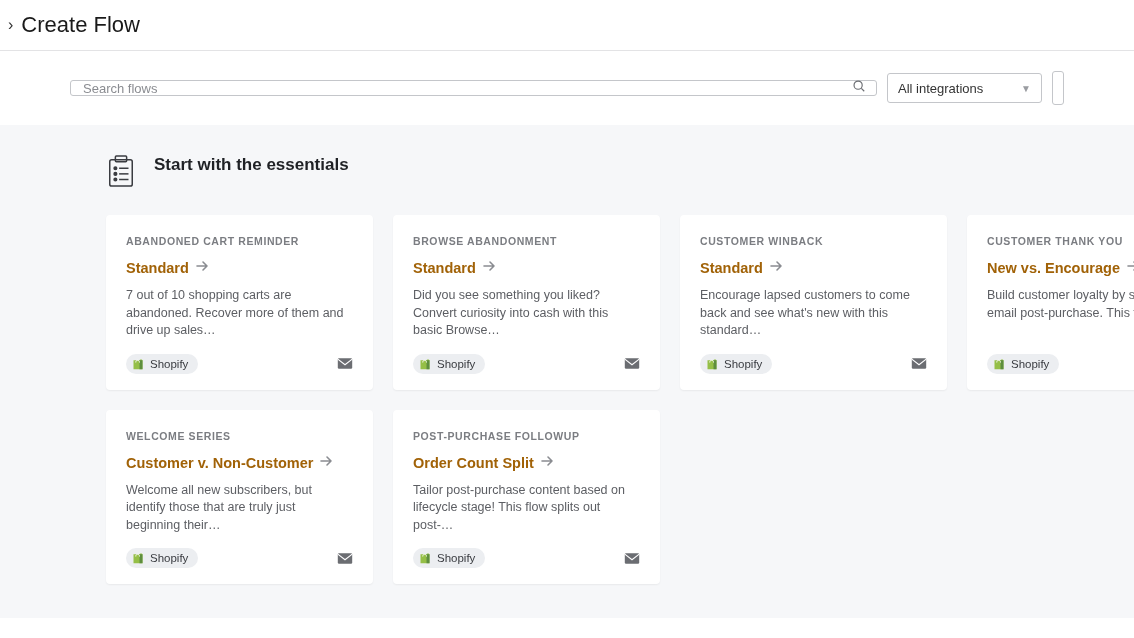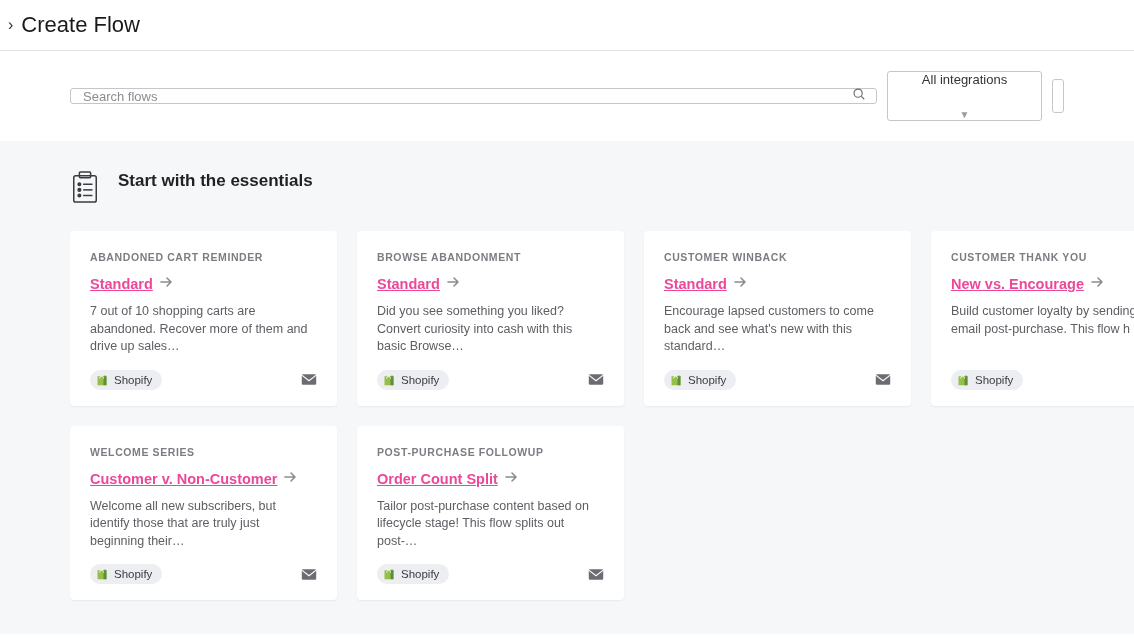--- a/index.html
+++ b/index.html
@@ -52,43 +52,42 @@
     color: #333;
   }
   .search-wrap input::placeholder { color: #8a8c91; }
   .search-icon {
     padding: 0 10px;
     color: #6b6d72;
   }
   .select {
     border: 1px solid #c4c6ca;
     border-radius: 3px;
-    height: 50px;
+    height: 30px;
     min-width: 155px;
     display: flex;
     align-items: center;
     justify-content: space-between;
     padding: 0 10px;
     font-size: 13px;
     color: #333;
     background: #fff;
-    flex-direction: column;
   }
   .select .chev-down { color: #9a9ca1; font-size: 10px; }
   .partial-btn {
     border: 1px solid #c4c6ca;
     border-left: 1px solid #c4c6ca;
     border-radius: 3px;
     height: 34px;
     width: 12px;
     background: #fff;
   }
   .section {
     background: #f6f7f9;
-    padding: 30px 0 34px 70px;
+    padding: 30px 0 34px 106px;
     margin-top: 20px;
   }
   .section-head {
     display: flex;
     gap: 18px;
     align-items: flex-start;
     margin-bottom: 22px;
   }
   .clipboard-icon svg { width: 30px; height: 34px; }
   .section-title {
@@ -125,22 +124,21 @@
   }
   .card-title-row {
     display: flex;
     align-items: center;
     gap: 6px;
     margin-bottom: 10px;
   }
   .card-title {
     font-size: 14.5px;
     font-weight: 600;
-    color: #ec4899;
-    text-decoration: underline;
+    color: #a16207;
   }
   .arrow-right { color: #8a8c91; }
   .card-desc {
     font-size: 12.5px;
     line-height: 1.4;
     color: #5c5e63;
     margin-bottom: 14px;
     flex: 1;
   }
   .card-foot {

